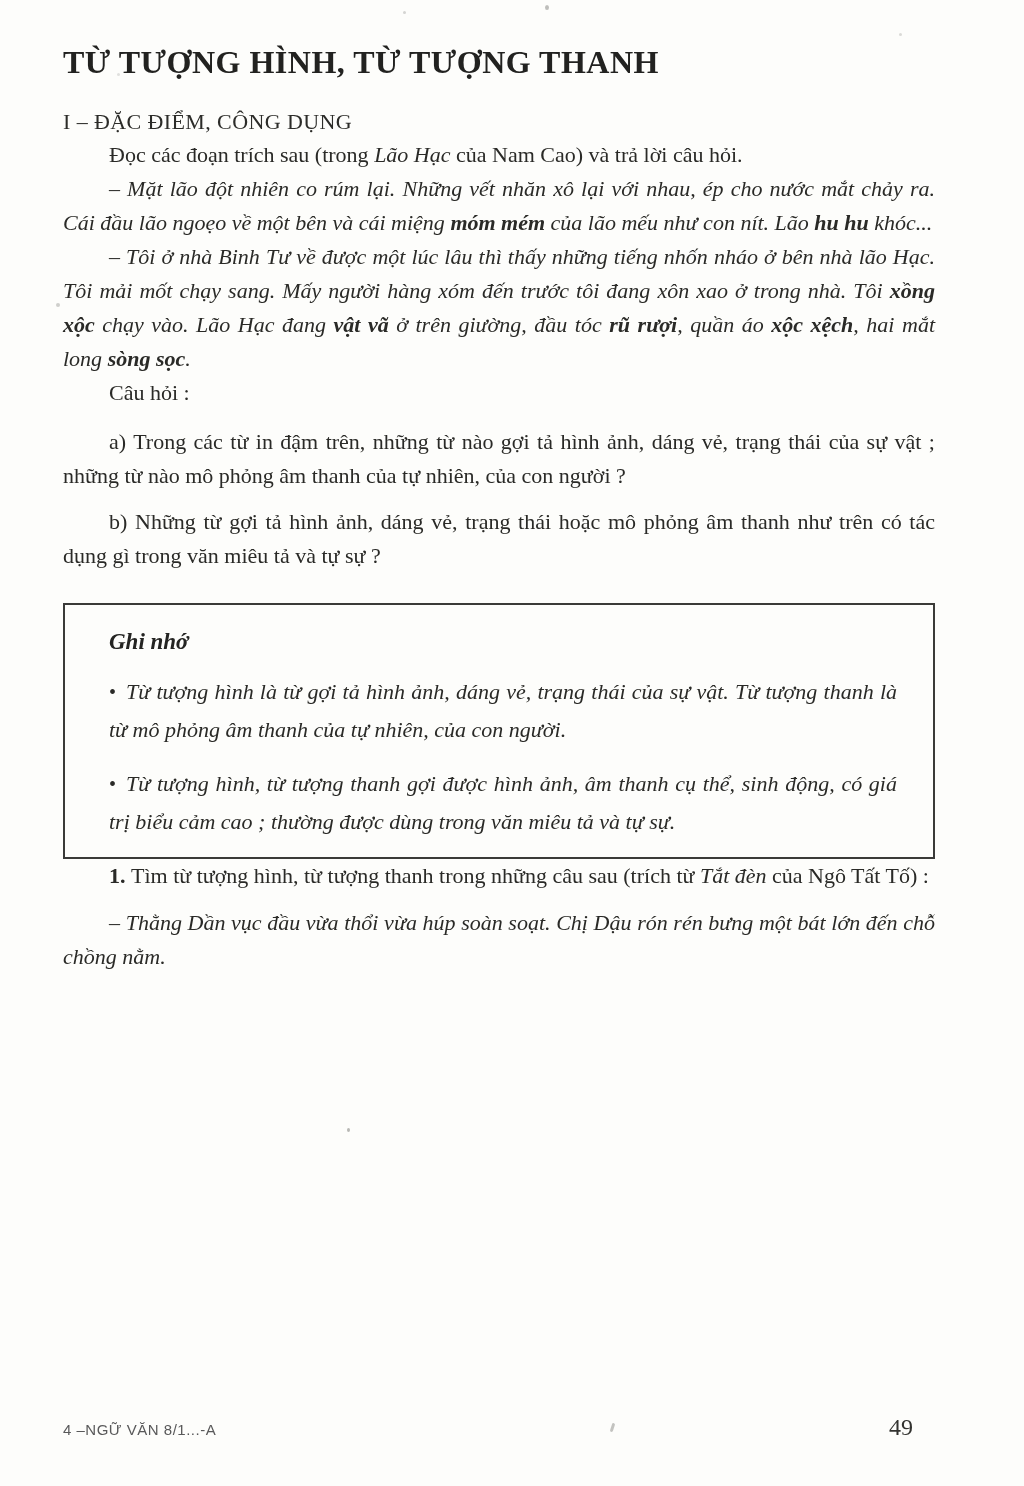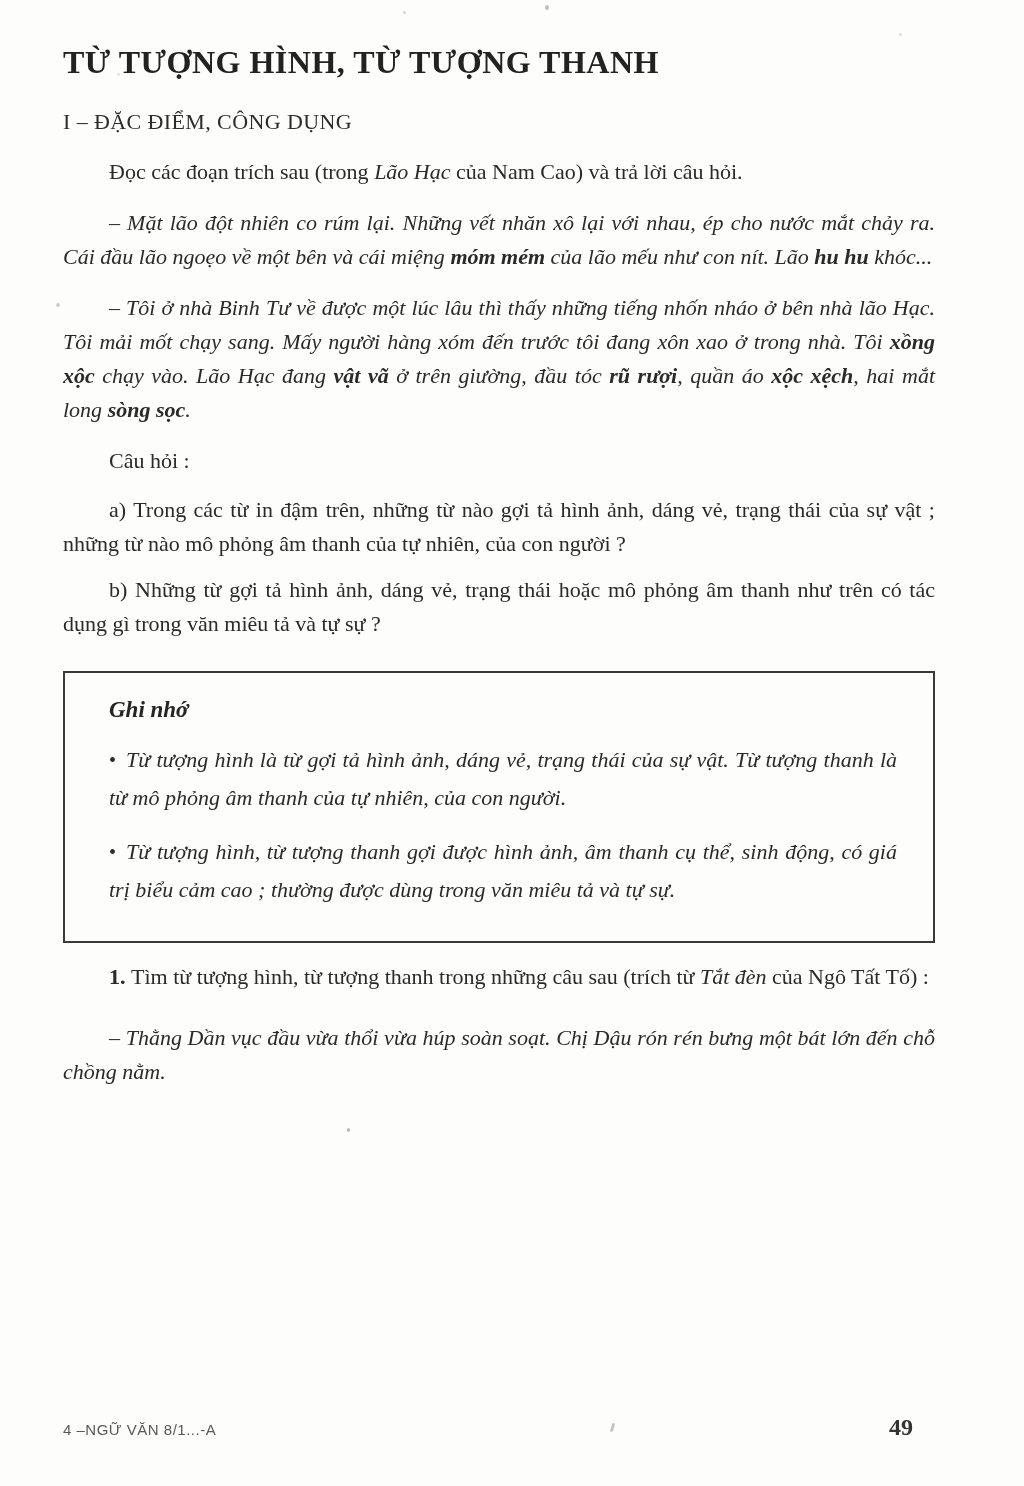--- a/index.html
+++ b/index.html
@@ -27,33 +27,32 @@
   .section-heading {
     margin-top:24px;
     font-size:22px;
     line-height:32px;
     font-weight:400;
     letter-spacing:.4px;
     color:#2c2c29;
   }
   .section-heading.practice { margin-top:36px; }
   p.body {
-    margin-top:17px;
     font-size:22px;
     line-height:34px;
     text-align:justify;
   }
   p.indent { text-indent:46px; }
   p.quote { font-style:italic; }
   .r-b { font-weight:700; }
   .r-i { font-style:italic; }
   .memo-box {
     margin-top:30px;
     border:2px solid #3a3a38;
-    padding:22px 36px 32px 44px;
+    padding:22px 36px 16px 44px;
     background:transparent;
   }
   .memo-heading {
     font-size:23px;
     line-height:30px;
     font-weight:700;
     font-style:italic;
     color:#242422;
   }
   .memo-point {
@@ -79,21 +78,20 @@
   .footer-imprint {
     font-family:"Liberation Sans", sans-serif;
     font-size:15px;
     letter-spacing:.5px;
     color:#59595a;
   }
   .footer-pagenum {
     font-size:24px;
     color:#333330;
     margin-right:22px;
-    font-weight:bold;
   }
   
   .speck {
     position:absolute;
     background:#8a8a86;
     border-radius:50%;
     opacity:.55;
   }
   .sp1 { left:545px; top:5px;   width:4px; height:5px; }
   .sp2 { left:403px; top:11px;  width:3px; height:3px; opacity:.35; }
@@ -133,21 +131,21 @@
     </p>
 
     <p class="memo-point">
       <span class="bullet">•</span><span>Từ tượng hình, từ tượng thanh gợi được hình ảnh, âm thanh cụ thể, sinh động, có giá trị biểu cảm cao ; thường được dùng trong văn miêu tả và tự sự.</span>
     </p>
   </section>
 
 
   <p class="body indent"><span class="r-b">1. </span><span>Tìm từ tượng hình, từ tượng thanh trong những câu sau (trích từ </span><span class="r-i">Tắt đèn</span><span> của Ngô Tất Tố) :</span></p>
 
-  <p class="body indent quote" style="margin-top:27px">– Thằng Dần vục đầu vừa thổi vừa húp soàn soạt. Chị Dậu rón rén bưng một bát lớn đến chỗ chồng nằm.</p>
+  <p class="body indent quote" style="margin-top:13px">– Thằng Dần vục đầu vừa thổi vừa húp soàn soạt. Chị Dậu rón rén bưng một bát lớn đến chỗ chồng nằm.</p>
 
 </main>
 
 <footer class="footer">
   <span class="footer-imprint">4 –NGỮ VĂN 8/1...-A</span>
   <span class="footer-pagenum">49</span>
 </footer>
 
 <span class="speck sp1"></span>
 <span class="speck sp2"></span>

